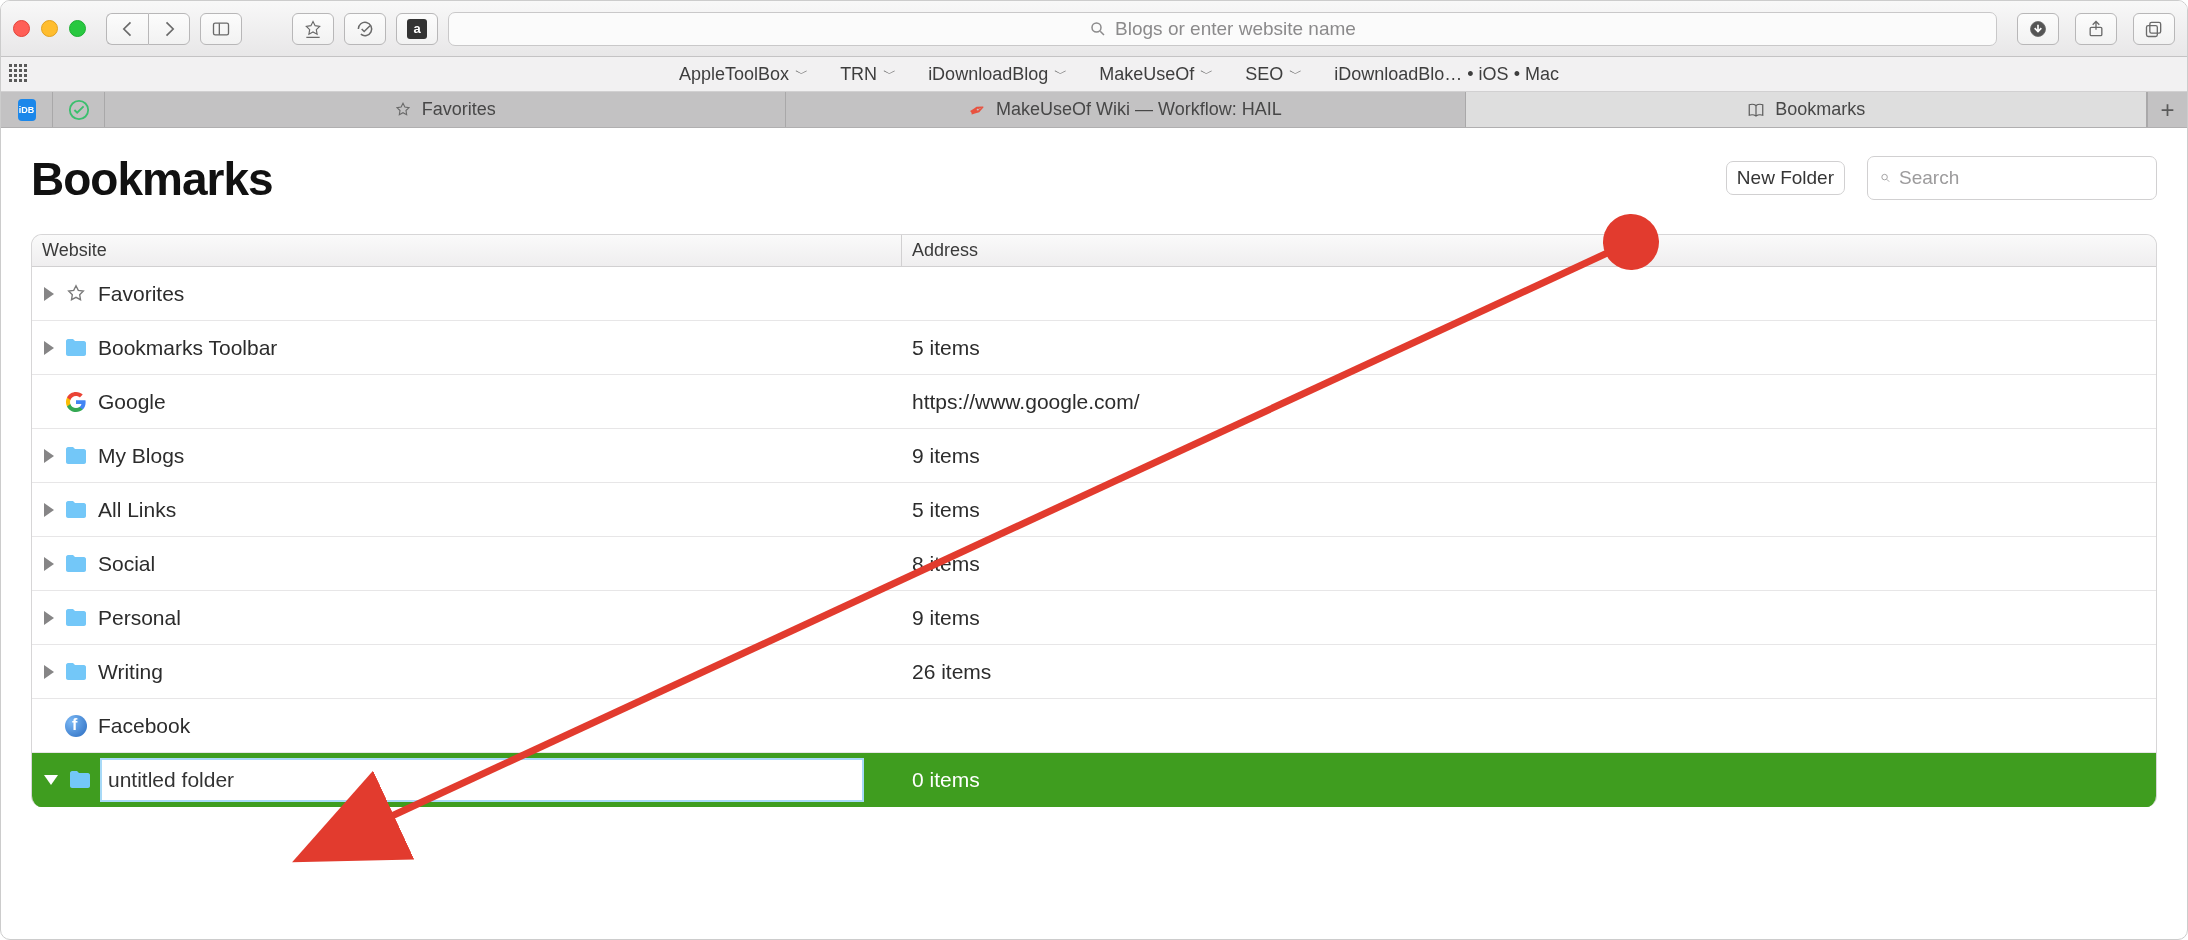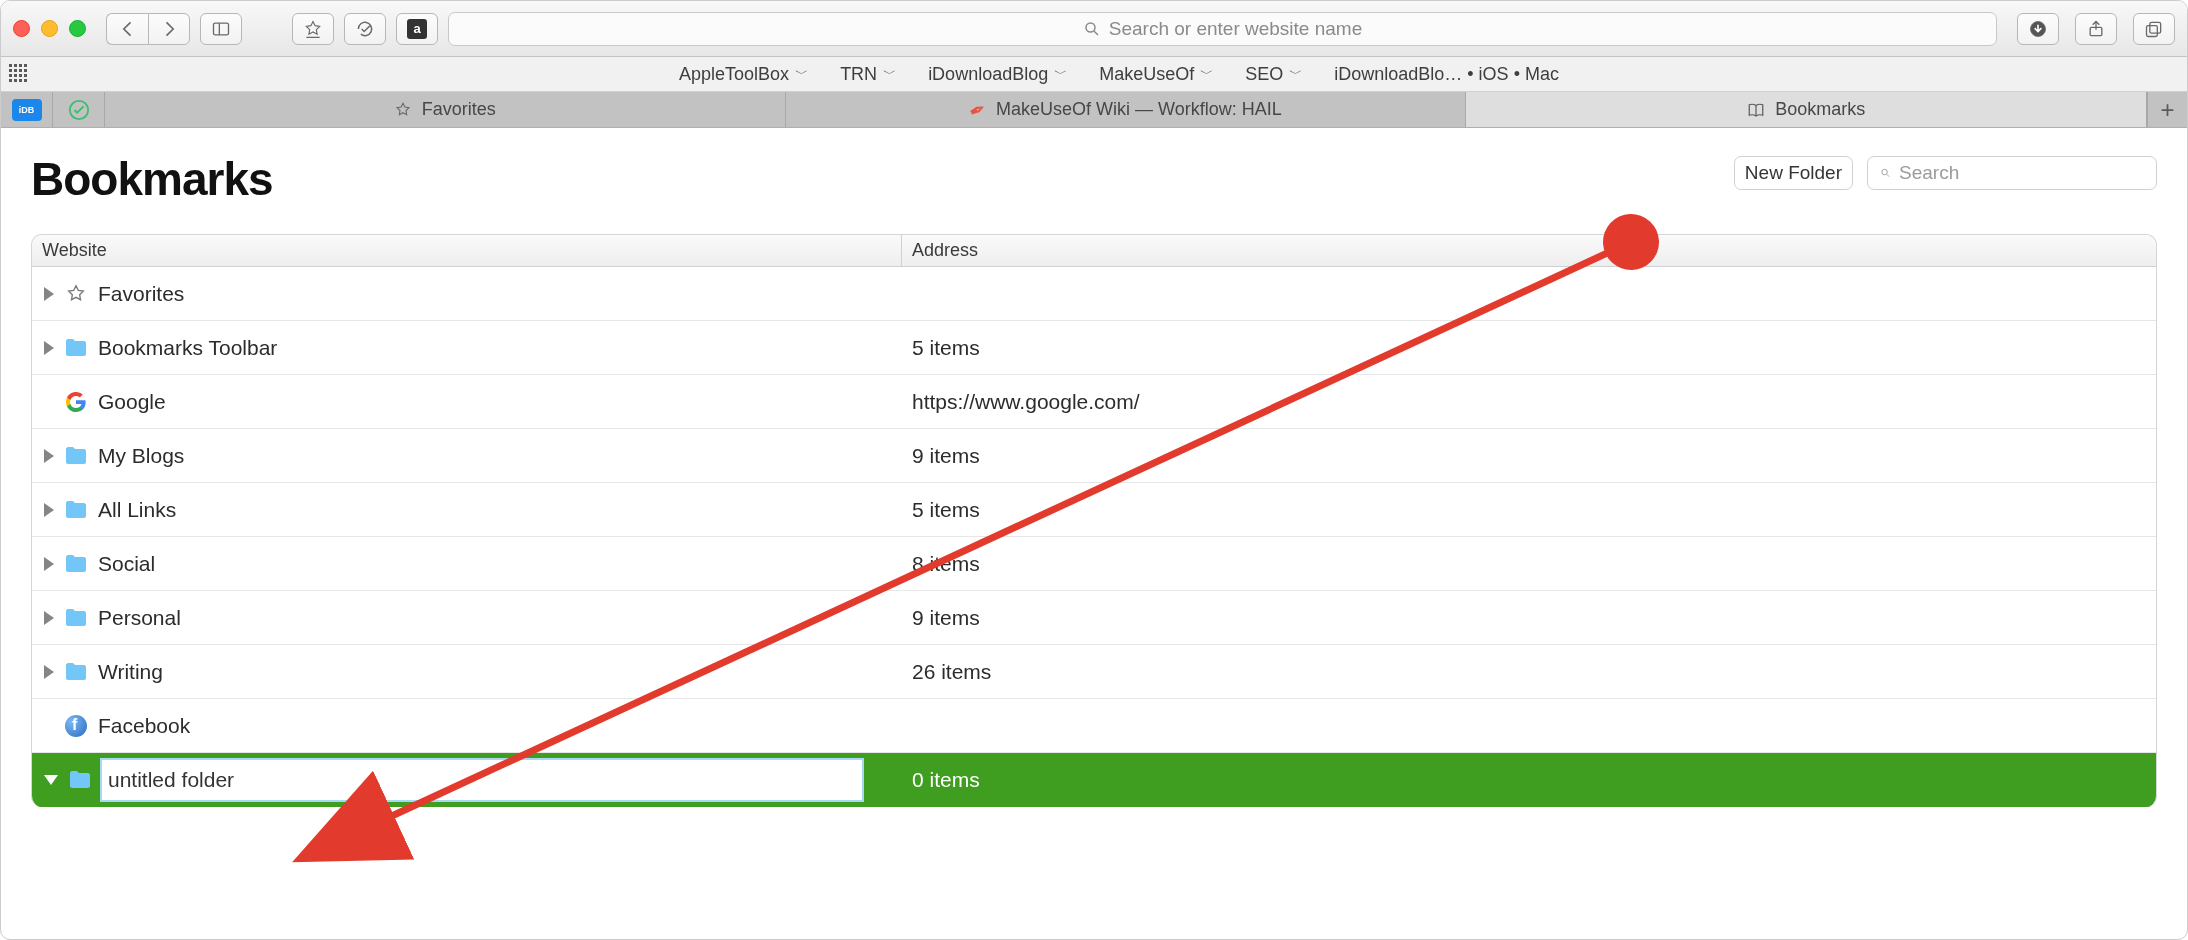--- a/index.html
+++ b/index.html
@@ -96,21 +96,21 @@
       border-bottom: 1px solid #b0afb0;
     }
     .small-tab {
       width: 52px;
       display: flex;
       align-items: center;
       justify-content: center;
       border-right: 1px solid #a9a8a9;
       background: #c3c2c3;
     }
-    .small-tab.idb { background: #1b87ea; color: #fff; font-size: 9px; font-weight: bold; border: none; width: 30px; height: 22px; border-radius: 4px; margin: 7px 10px 7px 10px; }
+    .small-tab.idb { background: #1b87ea; color: #fff; font-size: 9px; font-weight: bold; border: none; width: 18px; height: 22px; border-radius: 4px; margin: 7px 10px 7px 10px; }
     .small-tab.check svg { width: 22px; height: 22px; }
     .tab {
       flex: 1;
       display: flex;
       align-items: center;
       justify-content: center;
       gap: 10px;
       font-size: 18px;
       color: #474747;
       border-right: 1px solid #a9a8a9;
@@ -139,30 +139,31 @@
     .new-folder-btn {
       height: 34px;
       padding: 0 10px;
       background: #fff;
       border: 1px solid #d1d0d1;
       border-radius: 7px;
       font-size: 19px;
       color: #353535;
     }
     .search-box {
-      height: 34px;
+      height: 44px;
       width: 290px;
       border: 1px solid #d1d0d1;
       border-radius: 7px;
       display: flex;
       align-items: center;
       padding: 12px 12px;
       gap: 8px;
       color: #9c9b9c;
       font-size: 19px;
+      margin-left: 8px;
     }
     .search-box input { border: none; outline: none; font-size: 19px; flex: 1; color: #333; }
     .search-box input::placeholder { color: #9c9b9c; }
 
     
     .bm-table { border: 1px solid #d7d6d7; border-radius: 11px; overflow: hidden; border-bottom: none; }
     .bm-header {
       display: flex;
       background: linear-gradient(to bottom, #fafafa, #efeeef);
       border-bottom: 1px solid #d1d0d1;
@@ -299,21 +300,21 @@
 
   <div class="toolbar-btn single">
     <span class="amazon-box">a</span>
   </div>
 
   <div class="address-bar">
     <svg viewBox="0 0 24 24" width="18" height="18">
         <circle cx="10" cy="10" r="6" fill="none" stroke="#8b8a8b" stroke-width="2"></circle>
         <line x1="15" y1="15" x2="20" y2="20" stroke="#8b8a8b" stroke-width="2"></line>
       </svg>
-    <span>Search or enter website name</span>
+    <span>Blogs or enter website name</span>
   </div>
 
   <div class="toolbar-right">
     <div class="toolbar-btn single">
       <svg viewBox="0 0 24 24">
           <circle cx="12" cy="12" r="9" fill="#555"></circle>
           <path d="M12 7v7M8 11l4 4 4-4" stroke="#fff" stroke-width="2" fill="none"></path>
         </svg>
     </div>
     <div class="toolbar-btn single">

